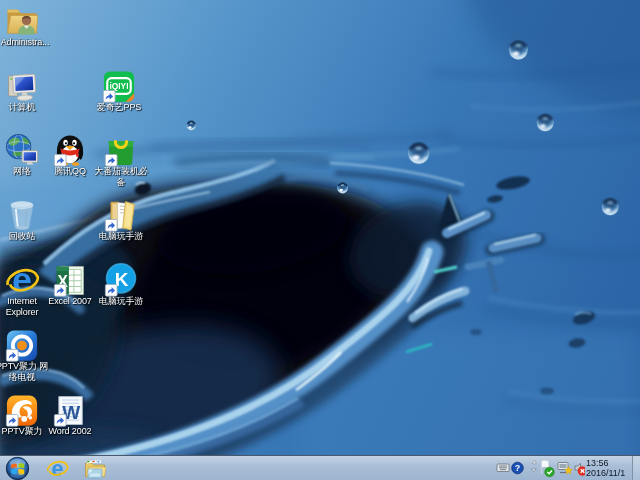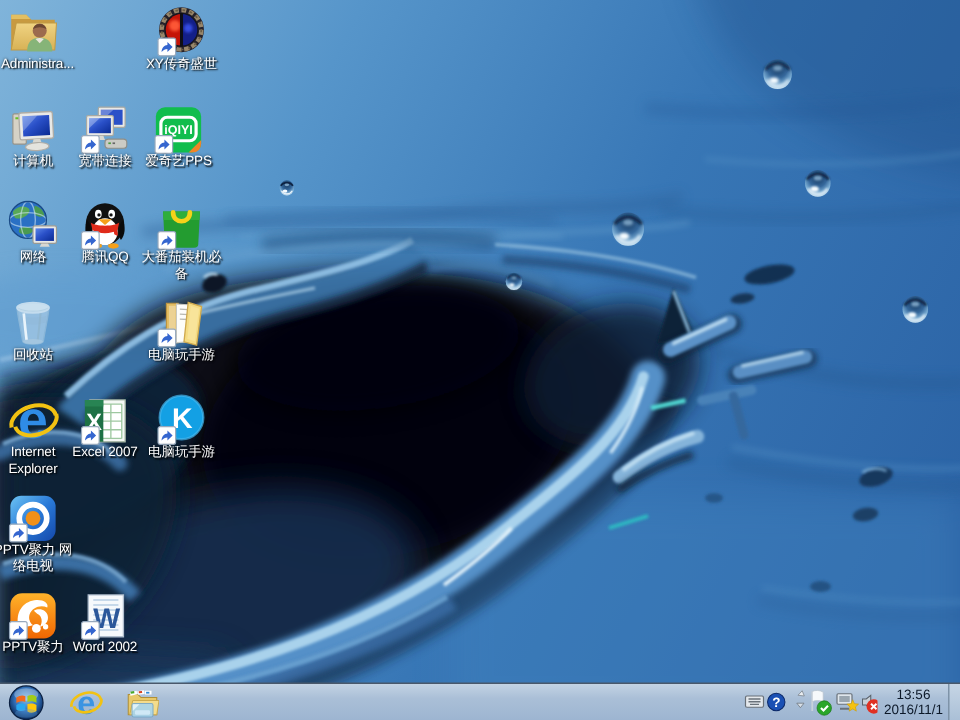--- a/index.html
+++ b/index.html
@@ -159,64 +159,33 @@
 <path d="M4,6 L13,6 L16,9 L30,9 L30,27 L4,27 Z" fill="#c89a40"></path>
 <path d="M4,6 L13,6 L15.5,8.5 L4,8.5 Z" fill="#e3bf62"></path>
 <path d="M4,27 L7,11 L31,11 L30,27 Z" fill="url(#fold)" stroke="#c09a44" stroke-width="0.6"></path>
 <circle cx="21" cy="15.5" r="4.2" fill="#9c6b4e"></circle>
 <path d="M17,14.5 a4.2,4.2 0 0 1 8,0 a7,5 0 0 0 -8,0 Z" fill="#6b4632"></path>
 <path d="M13.5,28 C13.5,22 16.5,19.8 21,19.8 C25.5,19.8 28.5,22 28.5,28 Z" fill="#86b478"></path>
 <path d="M18.5,20.5 L21,23 L23.5,20.5 C22,19.7 20,19.7 18.5,20.5 Z" fill="#e8e4da"></path>
 </svg>
 <div class="lb" style="transform:translateX(3px)">Administra...</div>
 </div>
-<div class="ic" style="left:87px;top:5px">
-<svg width="38" height="36" viewBox="0 0 34 32">
-<circle cx="17" cy="15" r="13.4" fill="#26222a"></circle>
-<circle cx="17" cy="15" r="11.8" fill="none" stroke="#97866a" stroke-width="2.6" stroke-dasharray="3 1.6"></circle>
-<circle cx="17" cy="15" r="11.8" fill="none" stroke="#6a5c46" stroke-width="1" stroke-dasharray="1.5 2.8"></circle>
-<circle cx="17" cy="15" r="10" fill="#14141c"></circle>
-<path d="M17,5.6 A9.4,9.4 0 0 0 17,24.4 Z" fill="#c41408"></path>
-<circle cx="13" cy="12.5" r="3.4" fill="#ff5a38" opacity="0.95" filter="url(#b1)"></circle>
-<path d="M17,5.6 A9.4,9.4 0 0 1 17,24.4 Z" fill="#131f88"></path>
-<circle cx="21" cy="14" r="2.6" fill="#3850e8" opacity="0.95" filter="url(#b1)"></circle>
-<rect x="16.1" y="5" width="1.8" height="20" fill="#0e0e14"></rect>
-<use href="#sc" x="2.5" y="19.5"></use>
-</svg>
-<div class="lb">XY传奇盛世</div>
-</div>
 <div class="ic" style="left:-12px;top:70px">
 <svg width="38" height="36" viewBox="0 0 34 32">
 <rect x="5" y="7" width="8" height="18" rx="0.8" fill="#d6d2c6" stroke="#98948a" stroke-width="0.7"></rect>
 <rect x="6.5" y="9" width="2" height="1.2" fill="#68c028"></rect>
 <g transform="rotate(-3 19 16)">
 <rect x="9" y="6" width="20" height="16" rx="1.2" fill="#e9e9e6" stroke="#aeaca6" stroke-width="0.8"></rect>
 <rect x="11" y="8" width="16" height="12" fill="url(#scr)"></rect>
 <path d="M11,8 L20,8 L11,17 Z" fill="#ffffff" opacity="0.25"></path>
 <path d="M17,22 L21,22 L22,25.5 L16,25.5 Z" fill="#d8d8d2"></path>
 <ellipse cx="19" cy="26.5" rx="7" ry="2.4" fill="#e4e4de" stroke="#b0aea8" stroke-width="0.7"></ellipse>
 </g>
 </svg>
 <div class="lb">计算机</div>
-</div>
-<div class="ic" style="left:36px;top:70px">
-<svg width="38" height="36" viewBox="0 0 34 32">
-<rect x="13" y="3" width="16" height="12" rx="1" fill="#e9e9e6" stroke="#a8a8a2" stroke-width="0.7"></rect>
-<rect x="14.5" y="4.5" width="13" height="9" fill="#2a50c8"></rect>
-<path d="M14.5,4.5 L22,4.5 L14.5,11.5 Z" fill="#fff" opacity="0.3"></path>
-<rect x="6" y="8" width="16" height="12" rx="1" fill="#e9e9e6" stroke="#a8a8a2" stroke-width="0.7"></rect>
-<rect x="7.5" y="9.5" width="13" height="9" fill="url(#scr)"></rect>
-<path d="M7.5,9.5 L14,9.5 L7.5,15.5 Z" fill="#fff" opacity="0.3"></path>
-<path d="M12,20 L16,20 L17,22.5 L11,22.5 Z" fill="#d8d8d2"></path>
-<rect x="17" y="22" width="13" height="5.5" rx="2" fill="#cbcbc5" stroke="#8e8e88" stroke-width="0.7"></rect>
-<rect x="19" y="24" width="1.5" height="1" fill="#4a9a3a"></rect>
-        <rect x="21.5" y="24" width="1.5" height="1" fill="#666"></rect>
-<use href="#sc" x="2.5" y="19.5"></use>
-</svg>
-<div class="lb">宽带连接</div>
 </div>
 <div class="ic" style="left:85px;top:70px">
 <svg width="38" height="36" viewBox="0 0 34 32">
 <rect x="3.5" y="3" width="27" height="27" rx="5.5" fill="#11bd4d"></rect>
 <path d="M23,30 L30.5,22.5 L30.5,24.5 Q30.5,30 25,30 Z" fill="#f08428"></path>
 <rect x="6.5" y="9" width="21" height="14" rx="3.8" fill="none" stroke="#fff" stroke-width="1.9"></rect>
 <text x="17" y="19" text-anchor="middle" font-family="Liberation Sans,sans-serif" font-size="7.5" font-weight="bold" fill="#fff">iQIYI</text>
 <use href="#sc" x="2.5" y="19.5"></use>
 </svg>
 <div class="lb">爱奇艺PPS</div>
@@ -409,16 +378,16 @@
 <circle cx="54.5" cy="16" r="4.8" fill="#2aa62a" stroke="#1a7a1a" stroke-width="0.5"></circle>
 <path d="M52.3,16 L54,17.7 L57,14.5" stroke="#fff" stroke-width="1.4" fill="none"></path>
 <rect x="63" y="6.5" width="10" height="7" rx="0.8" fill="#dfe6ec" stroke="#69717a" stroke-width="0.8"></rect>
 <rect x="64.5" y="8" width="7" height="4" fill="#9aa6b0"></rect>
 <path d="M65,16.5 L71,16.5" stroke="#69717a" stroke-width="1.2"></path>
 <path d="M73.5,10.5 l1.1,2.6 2.8,0.3 -2.1,1.9 0.6,2.8 -2.4,-1.5 -2.4,1.5 0.6,-2.8 -2.1,-1.9 2.8,-0.3 Z" fill="#f5c211" stroke="#c89a08" stroke-width="0.4"></path>
 <path d="M80,10 L82.5,10 L85.5,7.5 L85.5,16.5 L82.5,14 L80,14 Z" fill="#c8d0d8" stroke="#59616a" stroke-width="0.7"></path>
 <circle cx="87.5" cy="15" r="4.8" fill="#e03022"></circle>
 <path d="M85.7,13.2 L89.3,16.8 M89.3,13.2 L85.7,16.8" stroke="#fff" stroke-width="1.3"></path>
 </svg>
-<div style="position:absolute;left:586px;top:2px;width:46px;height:21px;font-size:9px;line-height:10px;color:#0c1828;text-align:center">13:56<br>2016/11/1</div>
+<div style="position:absolute;left:586px;top:2px;width:46px;height:21px;font-size:9px;line-height:10px;color:#0c1828;">13:56<br>2016/11/1</div>
 <div style="position:absolute;right:0;top:0;width:7px;height:25px;border-left:1px solid #7e93a8;background:linear-gradient(#c6d5e5,#a9bfd6)"></div>
 </div>
 </div>
 
 </body></html>

